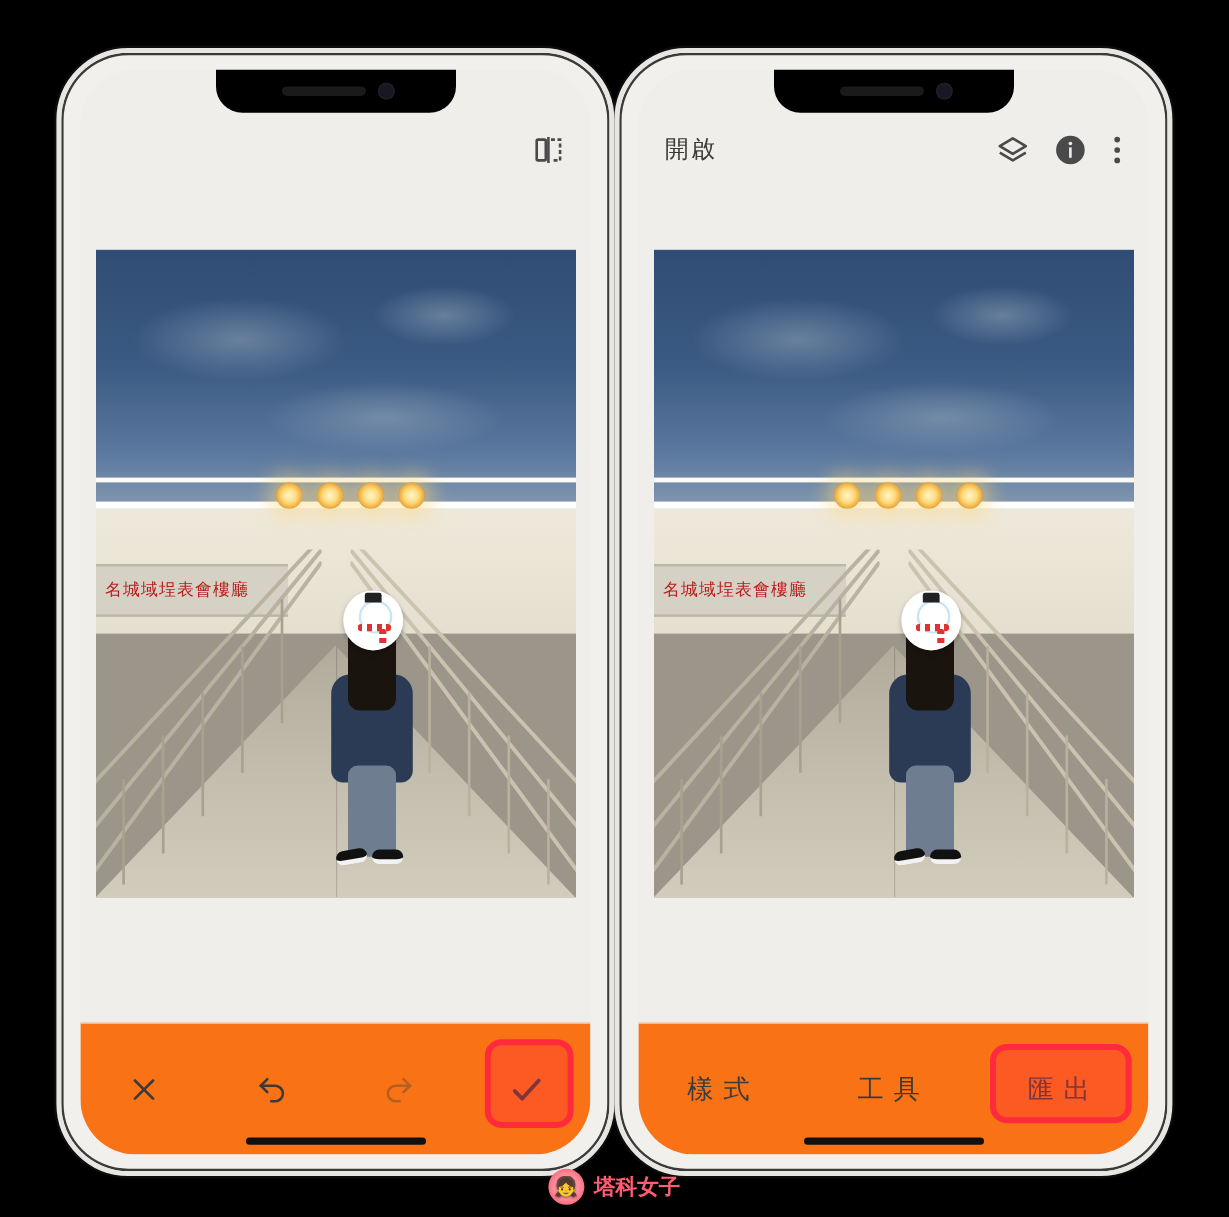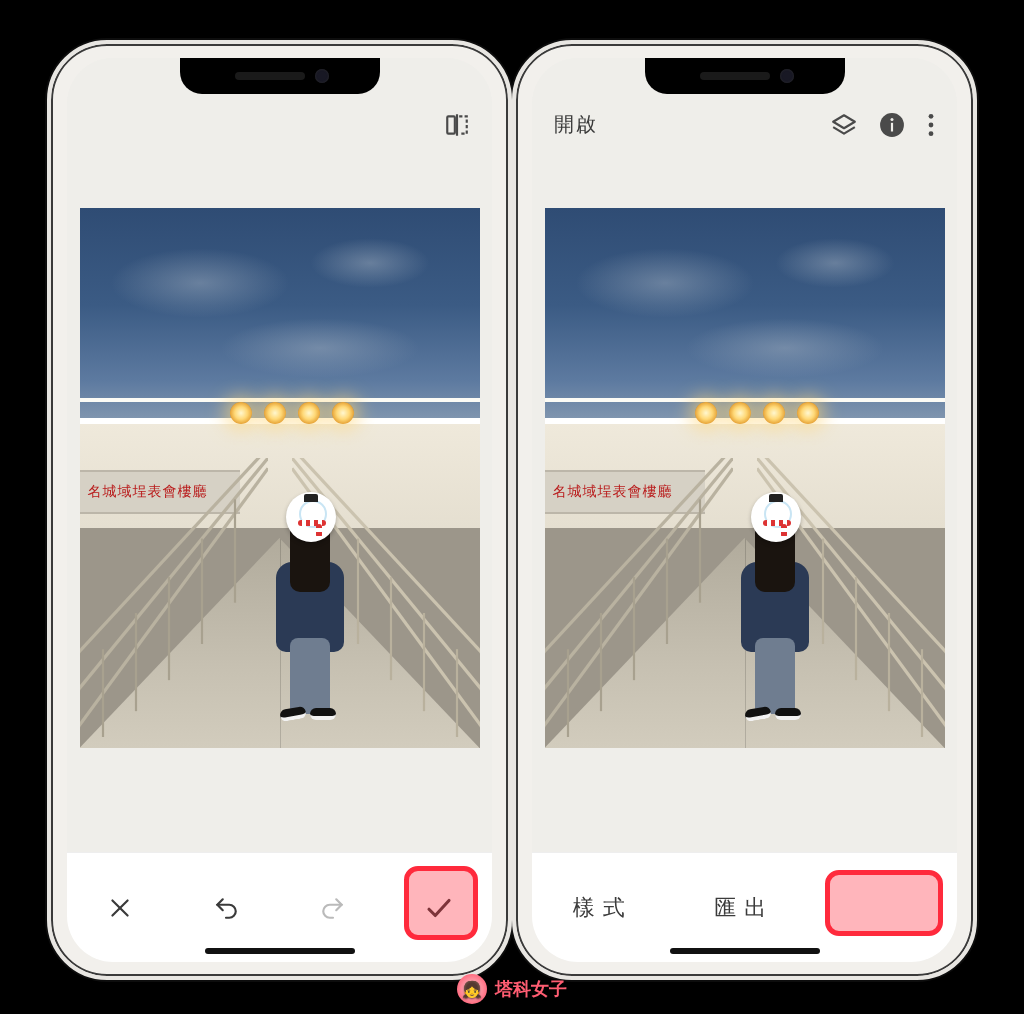--- a/index.html
+++ b/index.html
@@ -161,23 +161,23 @@
     background:repeating-linear-gradient(90deg,#d33 0 4px,#fff 4px 8px);
     border-radius:3px;
   }
   .scarf::after{ content:""; position:absolute; left:18px; top:4px; width:6px; height:14px;
     background:repeating-linear-gradient(180deg,#d33 0 4px,#fff 4px 8px);
     border-radius:3px;
   }
 
   .bottombar {
     flex:0 0 110px;
-    background:#ffffff;
+    background:#f97316;
     border-top:1px solid #eee;
-    display:flex; align-items:center; justify-content:flex-start;
+    display:flex; align-items:center; justify-content:space-between;
     position:relative;
   }
   .bottombar.edit .btn { width:25%; display:flex; align-items:center; justify-content:center; height:100%; }
   .bottombar.main .btn { width:33.3%; text-align:center; font-size:22px; color:#3b3b3b; letter-spacing:8px; }
   .home-ind {
     position:absolute; bottom:8px; left:50%; transform:translateX(-50%);
     width:150px; height:6px; background:#111; border-radius:3px;
   }
   .highlight {
     position:absolute;
@@ -416,20 +416,21 @@
                 <div class="shoeR"></div>
               <div class="face-sticker">
                 <div class="scarf"></div>
               </div>
             </div>
           </div>
         </div>
 
         <div class="bottombar main">
           <div class="btn">樣式</div>
+          <div class="btn">工具</div>
           <div class="btn">匯出</div>
           <div class="home-ind"></div>
           <div class="highlight hl-right"></div>
         </div>
 
       </div>
     </div>
   </div>
 
 </div>

